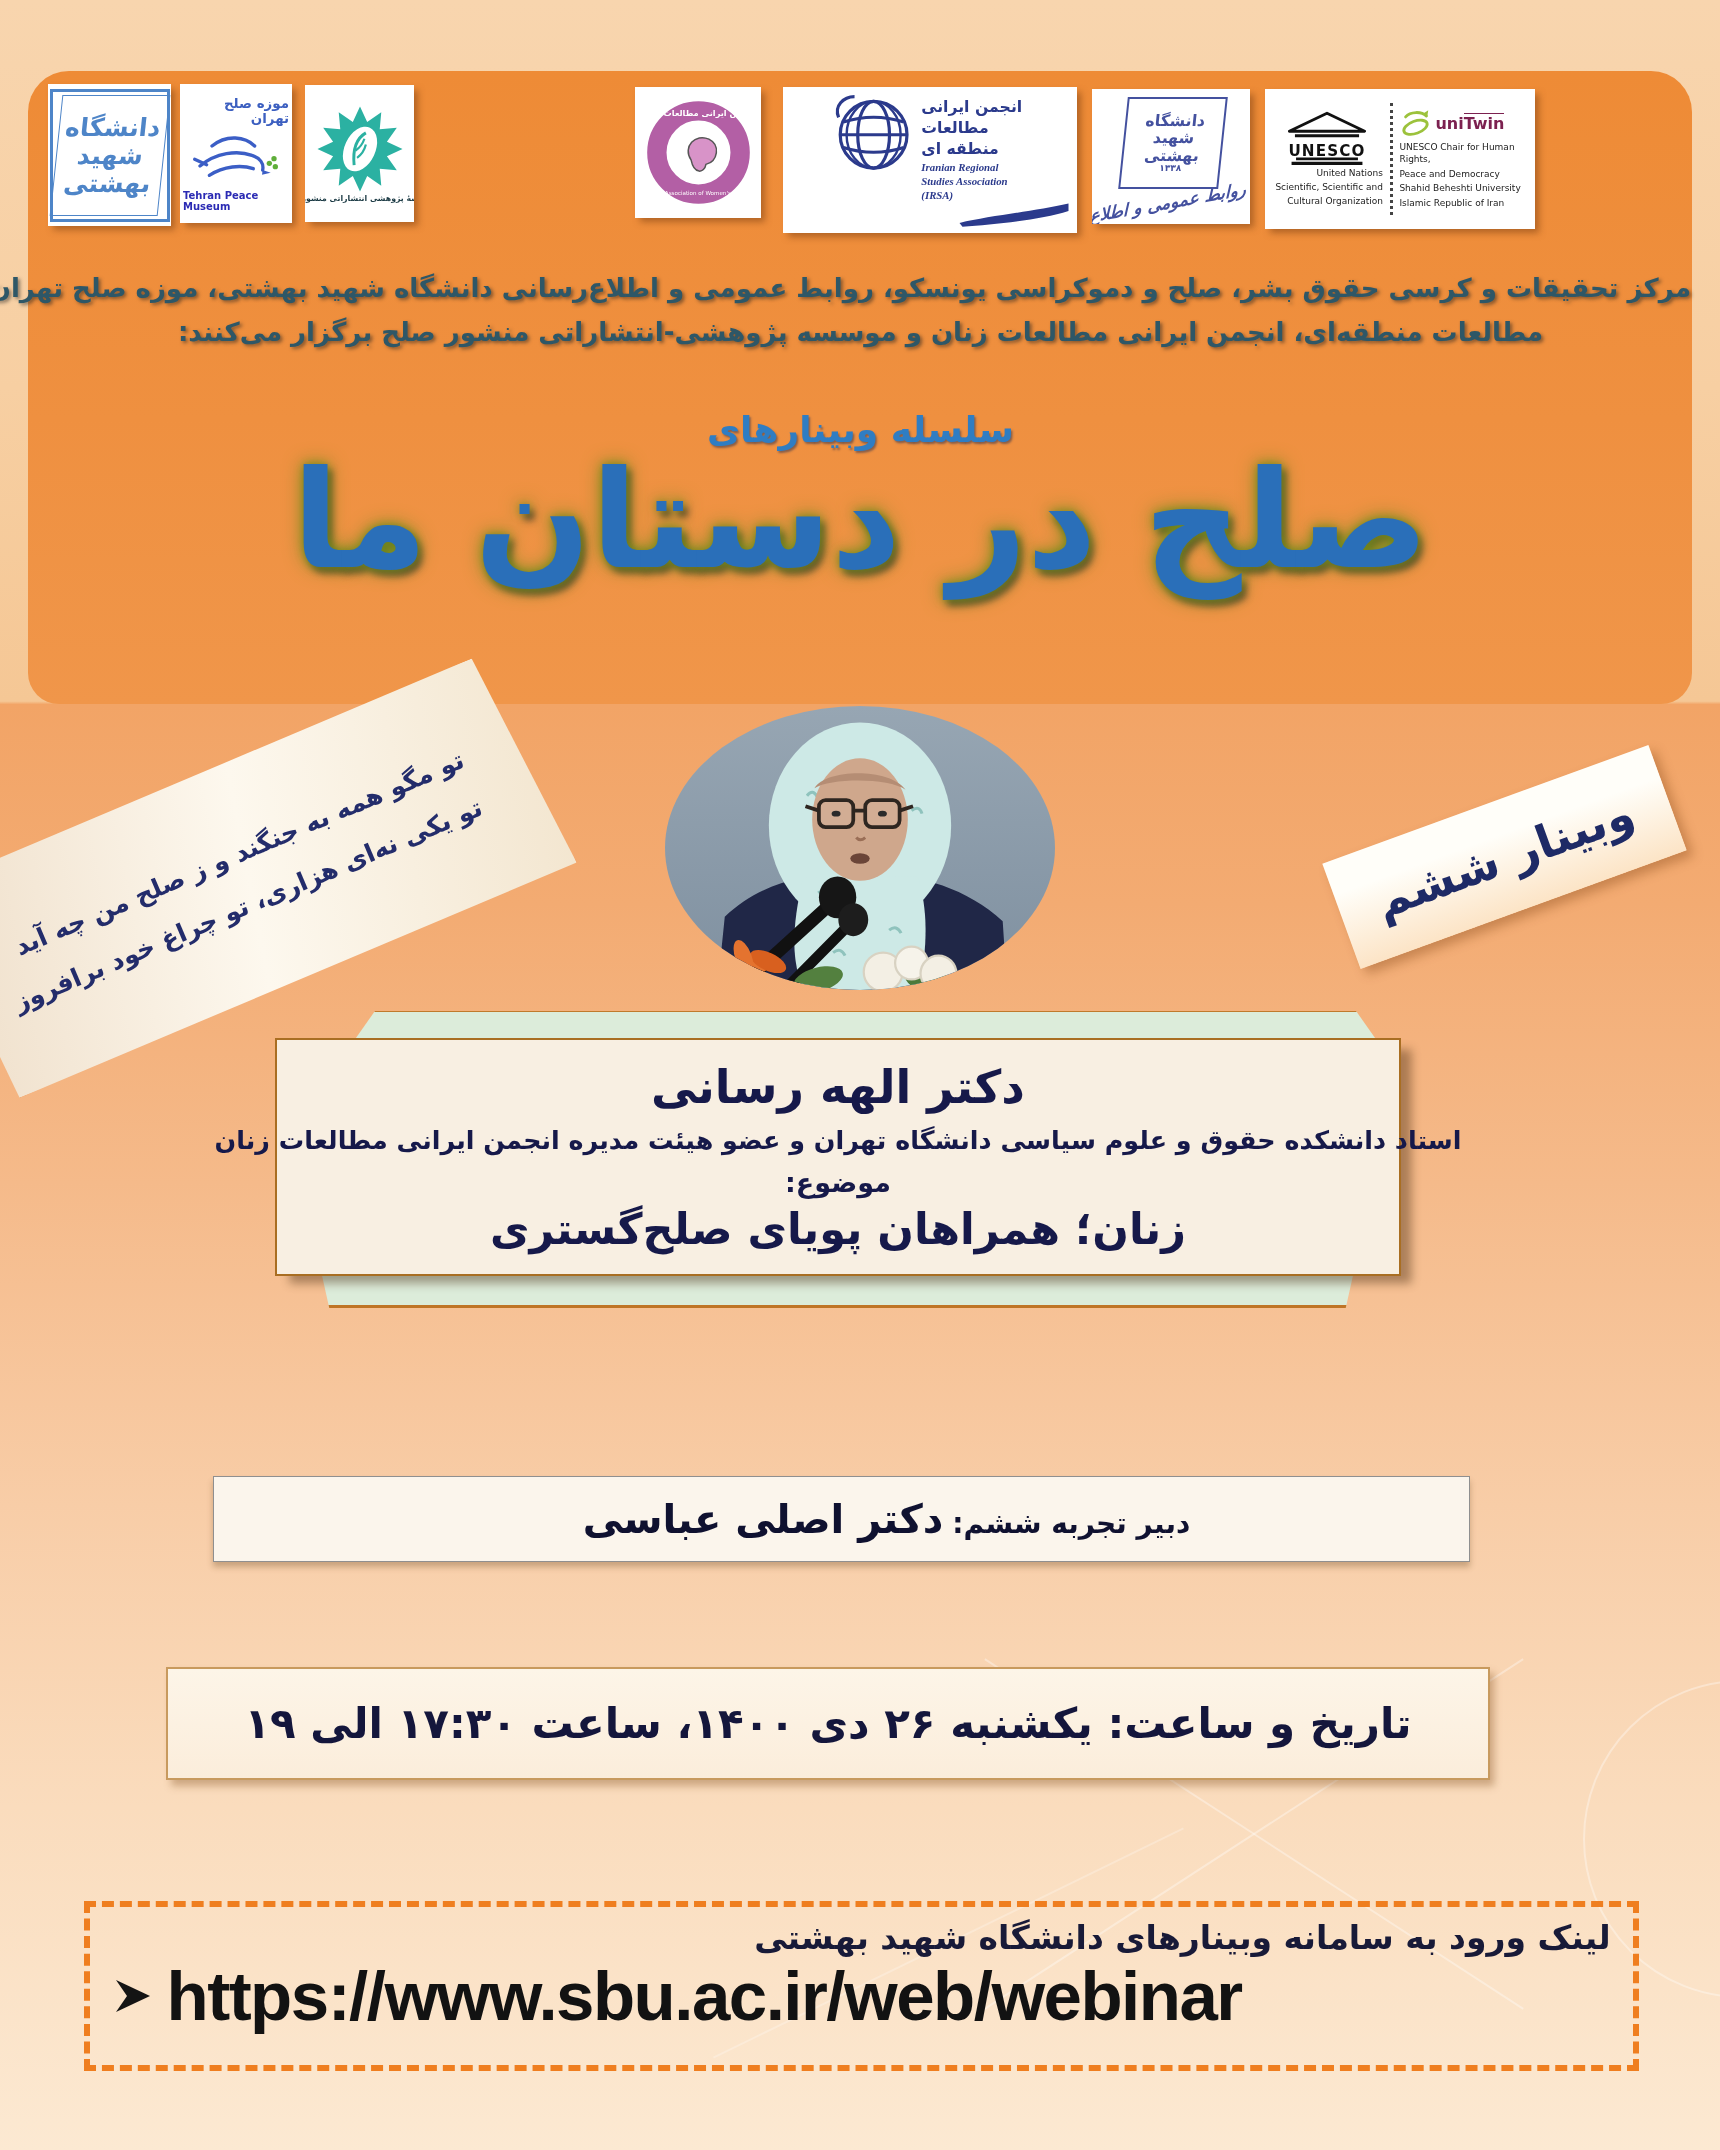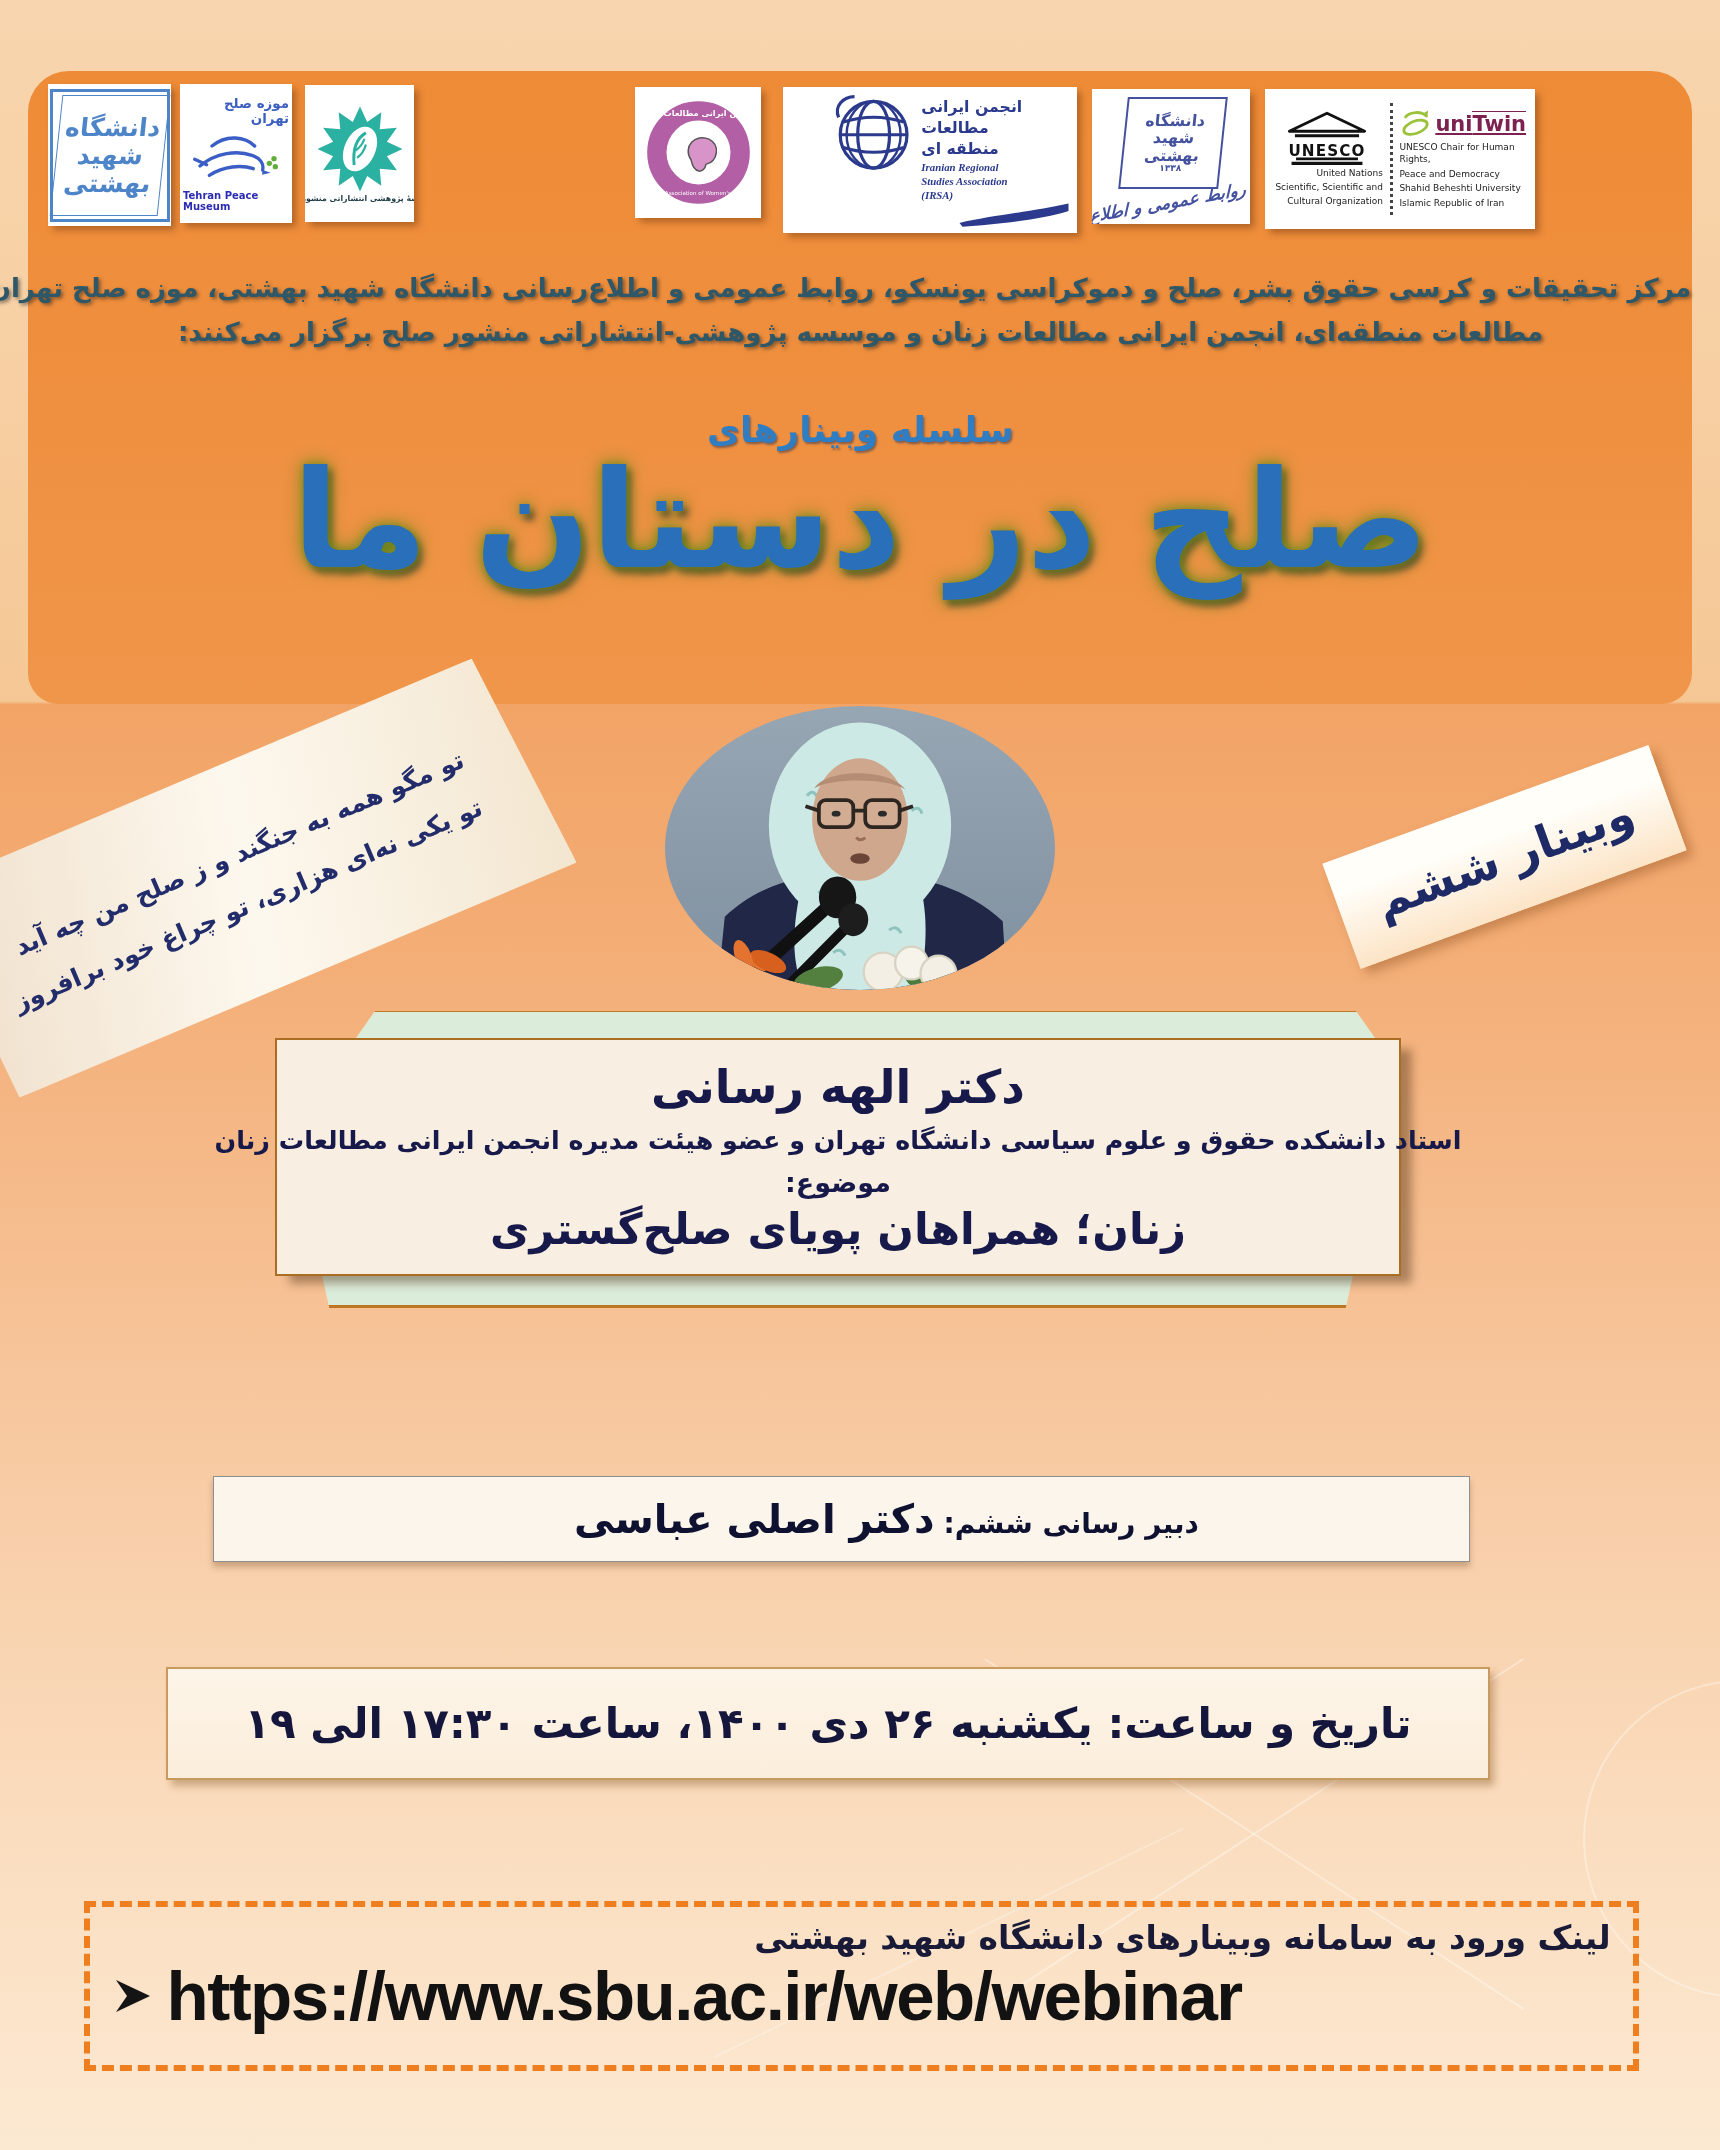--- a/index.html
+++ b/index.html
@@ -30,21 +30,21 @@
   .manshour-cap{color:#1b3a44;font-size:7.8px;font-weight:bold;direction:rtl;white-space:nowrap;}
   .irsa-col{display:flex;flex-direction:column;align-items:flex-end;padding:1.5px 6px 0 1.5px;direction:rtl;}
   .irsa-fa{color:#2b3a8c;font-weight:bold;font-size:15.7px;line-height:1.35;white-space:nowrap;}
   .irsa-en{color:#2b3a8c;font-family:"Liberation Serif","DejaVu Serif",serif;font-size:10.8px;font-weight:bold;font-style:italic;line-height:1.3;direction:ltr;white-space:nowrap;}
   .irsa-swoosh{position:absolute;right:7.5px;bottom:6px;}
   .unesco-col{width:112px;display:flex;flex-direction:column;align-items:flex-end;}
   .unesco-org{font-size:9px;line-height:1.25;color:#222;text-align:right;margin-top:3px;}
   .dotted-div{height:112px;border-left:3px dotted #444;margin:0 6.7px;}
   .unitwin-col{flex:1;display:flex;flex-direction:column;align-items:flex-start;}
   .unitwin-row{display:flex;align-items:center;gap:3px;}
-  .unitwin-word{font-size:21px;font-weight:bold;color:#7c2150;text-decoration:underline;}
+  .unitwin-word{font-size:16px;font-weight:bold;color:#7c2150;}
   .unitwin-word .bar{border-top:1.5px solid #7c2150;}
   .chair{font-size:9px;line-height:1.3;color:#222;text-align:left;margin-top:3px;}
   
   .orglines{position:absolute;left:30px;right:30px;top:266px;z-index:4;text-align:center;direction:rtl;
     color:#2e5767;font-weight:bold;font-size:26px;line-height:1.7;
     text-shadow:2.2px 2.2px 3.7px rgba(30,30,30,.5);white-space:nowrap;}
   .kicker{position:absolute;left:0;width:100%;top:409px;z-index:4;text-align:center;direction:rtl;
     color:#2f7dc3;font-weight:bold;font-size:36px;text-shadow:1.5px 2.2px 2.2px rgba(10,30,80,.45);}
   .title{position:absolute;left:0;width:100%;top:435px;z-index:4;text-align:center;direction:rtl;
     color:#2a6fb9;font-weight:bold;font-size:136px;line-height:1.25;
@@ -278,21 +278,21 @@
   <div class="mint mint-bottom"></div>
   <div class="speaker">
     <div class="spk-name">دکتر الهه رسانی</div>
     <div class="spk-affil">استاد دانشکده حقوق و علوم سیاسی دانشگاه تهران و عضو هیئت مدیره انجمن ایرانی مطالعات زنان</div>
     <div class="spk-label">موضوع:</div>
     <div class="spk-topic">زنان؛ همراهان پویای صلح‌گستری</div>
   </div>
 
   <div class="moderator">
     <div class="inner">
-      <span class="mod-label">دبیر رسانی ششم:</span>
+      <span class="mod-label">دبیر تجربه ششم:</span>
       <span class="mod-name">دکتر اصلی عباسی</span>
     </div>
   </div>
 
   <div class="datebar">
     <span>تاریخ و ساعت: یکشنبه ۲۶ دی ۱۴۰۰، ساعت ۱۷:۳۰ الی ۱۹</span>
   </div>
 
   <div class="linkbox">
     <div class="link-label">لینک ورود به سامانه وبینارهای دانشگاه شهید بهشتی</div>

